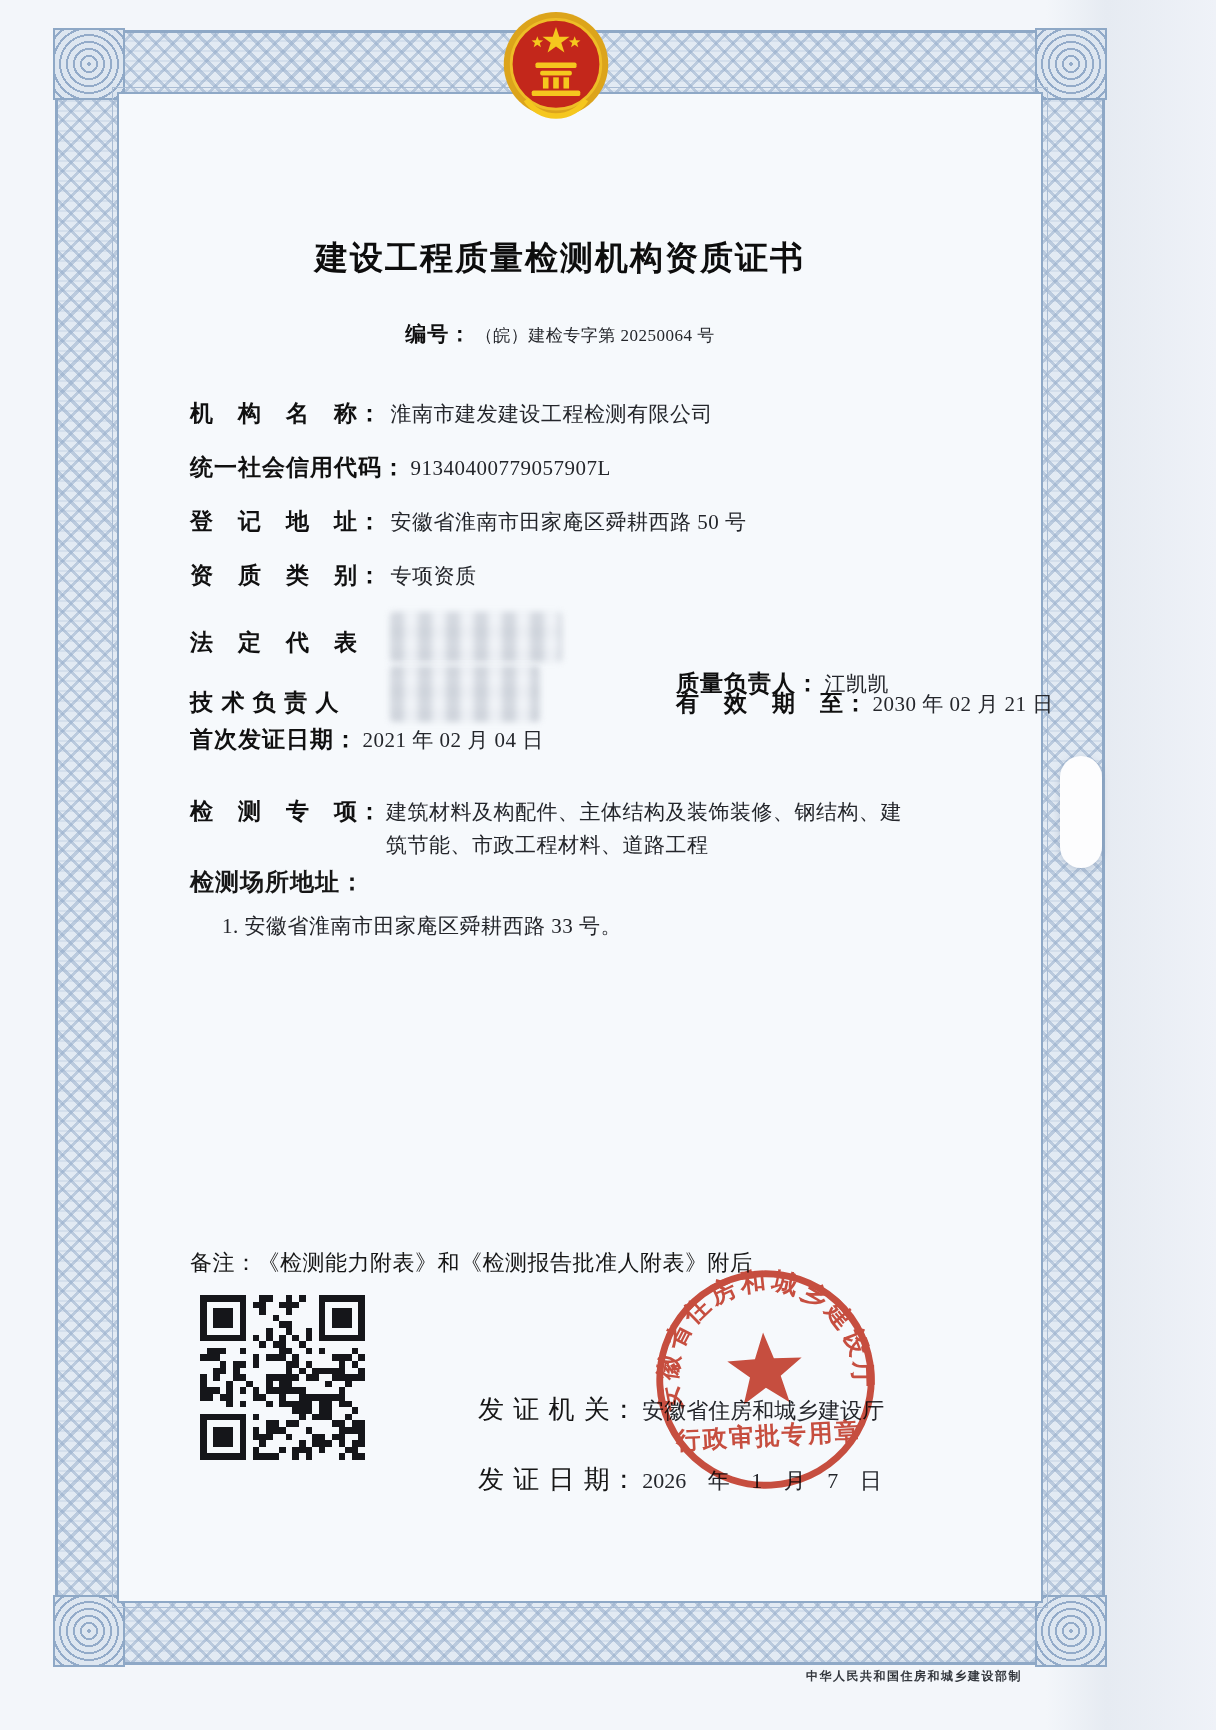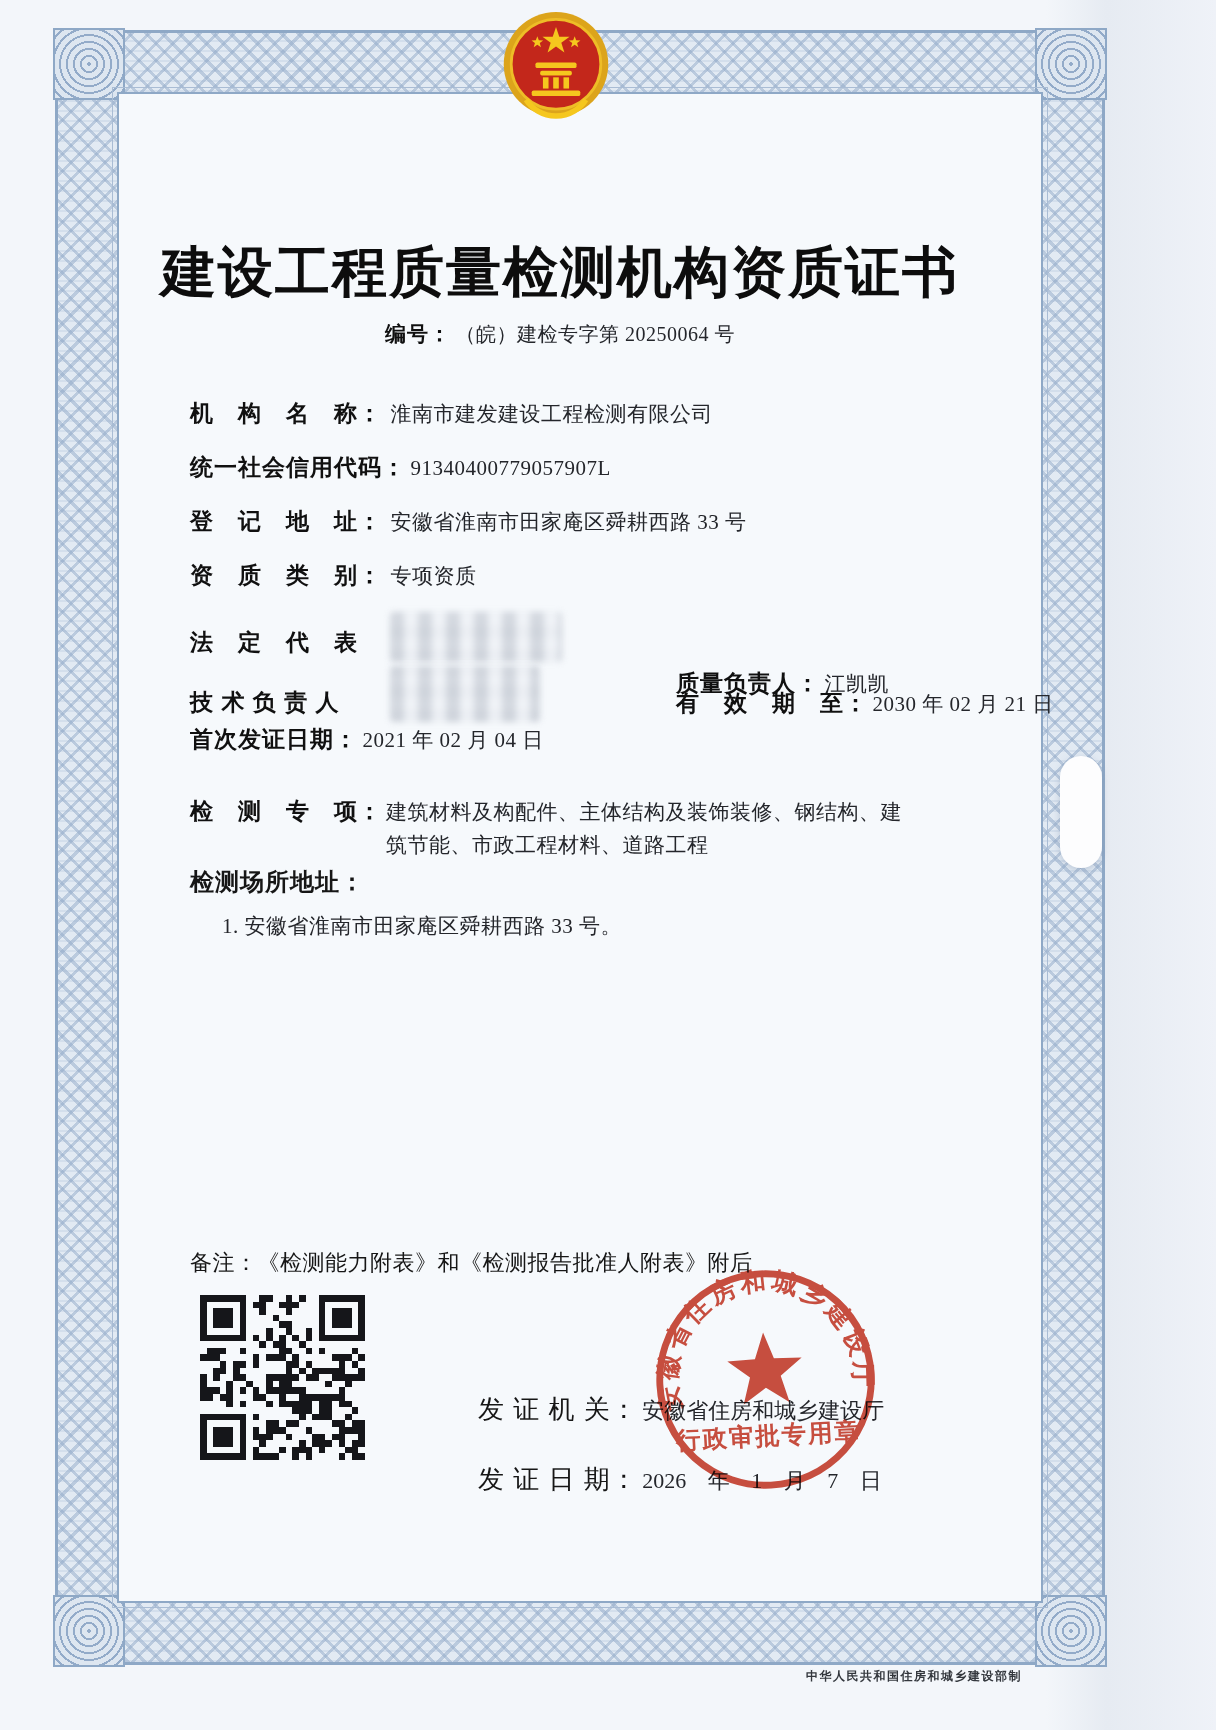--- a/index.html
+++ b/index.html
@@ -29,25 +29,25 @@
     background:#f6f9fc;border:2px solid #8ea8c6;outline:1px solid #a9bcd4;outline-offset:4px;
   }
   
   .emblem{position:absolute;left:500px;top:6px;width:112px;height:124px;z-index:5;}
   
   .curl{position:absolute;left:1060px;top:756px;width:42px;height:112px;background:#fdfdfe;
         border-radius:21px;box-shadow:0 2px 7px rgba(110,130,160,.35);z-index:4;}
   
   .abs{position:absolute;z-index:2;}
   .titlebox{left:155px;top:236px;width:810px;text-align:center;}
-  .title{font-size:55px;font-weight:900;letter-spacing:2px;color:#0d0d0d;}
+  .title{font-size:33px;font-weight:900;letter-spacing:2px;color:#0d0d0d;}
   .numline{left:155px;top:320px;width:810px;text-align:center;}
   .lbl{font-weight:800;font-size:23px;color:#101010;letter-spacing:1px;}
   .val{font-family:"Liberation Serif",serif;font-size:21px;color:#24262b;letter-spacing:.5px;}
-  .numline .lbl{font-size:21px}.numline .val{font-size:20px}
+  .numline .lbl{font-size:21px}.numline .val{font-size:17px}
   .row{left:190px;white-space:nowrap;}
   .row .lbl{display:inline-block;min-width:196px;}
   .rightcol{left:640px;white-space:nowrap;margin-left:36px;}
   .lines{display:inline-block;vertical-align:top;white-space:normal;width:590px;line-height:1.55;}
   .sitehead{left:190px;font-size:24px;font-weight:800;letter-spacing:1px;}
   .siteitem{left:222px;}
   .remark{left:190px;font-size:22px;font-weight:400;letter-spacing:.5px;}
   .issue-lbl{font-weight:400;font-size:26px;letter-spacing:1px;}
   .issue-val{font-family:"Liberation Serif",serif;font-size:22px;color:#24262b;}
   .datewide{word-spacing:16px;}
@@ -112,21 +112,21 @@
 <div class="abs row" style="top:398px">
   <span class="lbl">机　构　名　称：</span>
   <span class="val">淮南市建发建设工程检测有限公司</span>
 </div>
 <div class="abs row" style="top:452px">
   <span class="lbl">统一社会信用代码：</span>
   <span class="val">91340400779057907L</span>
 </div>
 <div class="abs row" style="top:506px">
   <span class="lbl">登　记　地　址：</span>
-  <span class="val">安徽省淮南市田家庵区舜耕西路 33 号</span>
+  <span class="val">安徽省淮南市田家庵区舜耕西路 50 号</span>
 </div>
 <div class="abs row" style="top:560px">
   <span class="lbl">资　质　类　别：</span>
   <span class="val">专项资质</span>
 </div>
 <div class="abs row" style="top:612px">
   <span class="lbl">法　定　代　表</span>
   <span class="redact legal"></span>
 </div>
 <div class="abs row" style="top:666px">

